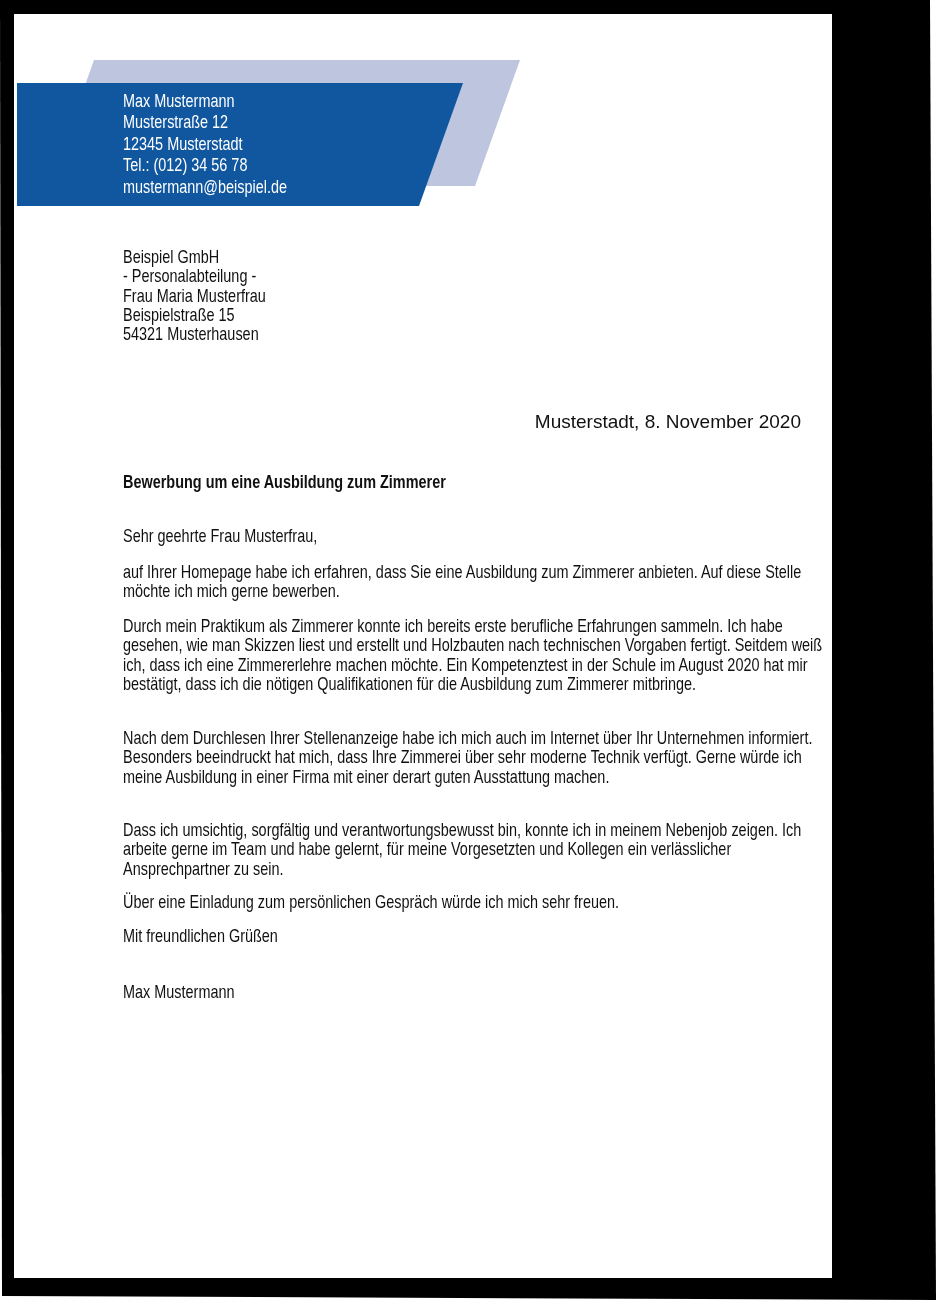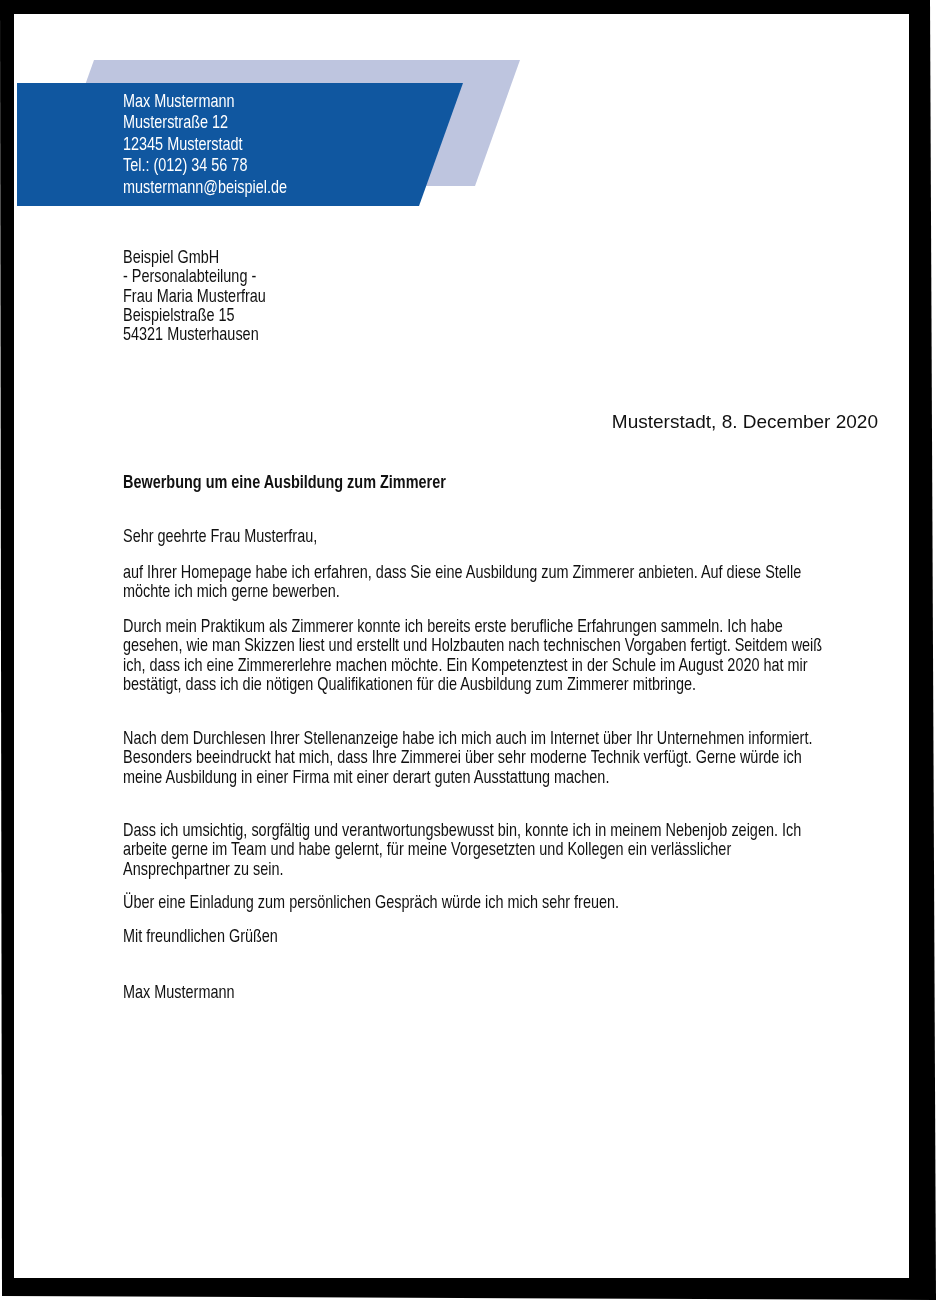--- a/index.html
+++ b/index.html
@@ -22,21 +22,21 @@
   .frame {
     position: absolute;
     inset: 0;
     background: var(--frame-color, #000000);
     clip-path: polygon(0px 0px, 930px 0px, 936px 1300px, 2px 1296px);
   }
   .page {
     position: absolute;
     left: 14px;
     top: 14px;
-    width: 895px;
+    width: 818px;
     height: 1264px;
     background: var(--paper-color, #ffffff);
   }
   
   .shape-light {
     position: absolute;
     left: 35px;
     top: 46px;
     width: 471px;
     height: 126px;
@@ -112,21 +112,21 @@
     </div>
 
     <div class="block recipient-block">
       <div>Beispiel GmbH</div>
       <div>- Personalabteilung -</div>
       <div>Frau Maria Musterfrau</div>
       <div>Beispielstraße 15</div>
       <div>54321 Musterhausen</div>
     </div>
 
-    <div class="date-line">Musterstadt, 8. December 2020</div>
+    <div class="date-line">Musterstadt, 8. November 2020</div>
 
     <div class="block subject-line">Bewerbung um eine Ausbildung zum Zimmerer</div>
 
     <div class="block salutation">Sehr geehrte Frau Musterfrau,</div>
 
     <div class="block p1">auf Ihrer Homepage habe ich erfahren, dass Sie eine Ausbildung zum Zimmerer anbieten. Auf diese Stelle möchte ich mich gerne bewerben.</div>
     <div class="block p2">Durch mein Praktikum als Zimmerer konnte ich bereits erste berufliche Erfahrungen sammeln. Ich habe gesehen, wie man Skizzen liest und erstellt und Holzbauten nach technischen Vorgaben fertigt. Seitdem weiß ich, dass ich eine Zimmererlehre machen möchte. Ein Kompetenztest in der Schule im August 2020 hat mir bestätigt, dass ich die nötigen Qualifikationen für die Ausbildung zum Zimmerer mitbringe.</div>
     <div class="block p3">Nach dem Durchlesen Ihrer Stellenanzeige habe ich mich auch im Internet über Ihr Unternehmen informiert. Besonders beeindruckt hat mich, dass Ihre Zimmerei über sehr moderne Technik verfügt. Gerne würde ich meine Ausbildung in einer Firma mit einer derart guten Ausstattung machen.</div>
     <div class="block p4">Dass ich umsichtig, sorgfältig und verantwortungsbewusst bin, konnte ich in meinem Nebenjob zeigen. Ich arbeite gerne im Team und habe gelernt, für meine Vorgesetzten und Kollegen ein verlässlicher Ansprechpartner zu sein.</div>
     <div class="block p5">Über eine Einladung zum persönlichen Gespräch würde ich mich sehr freuen.</div>

